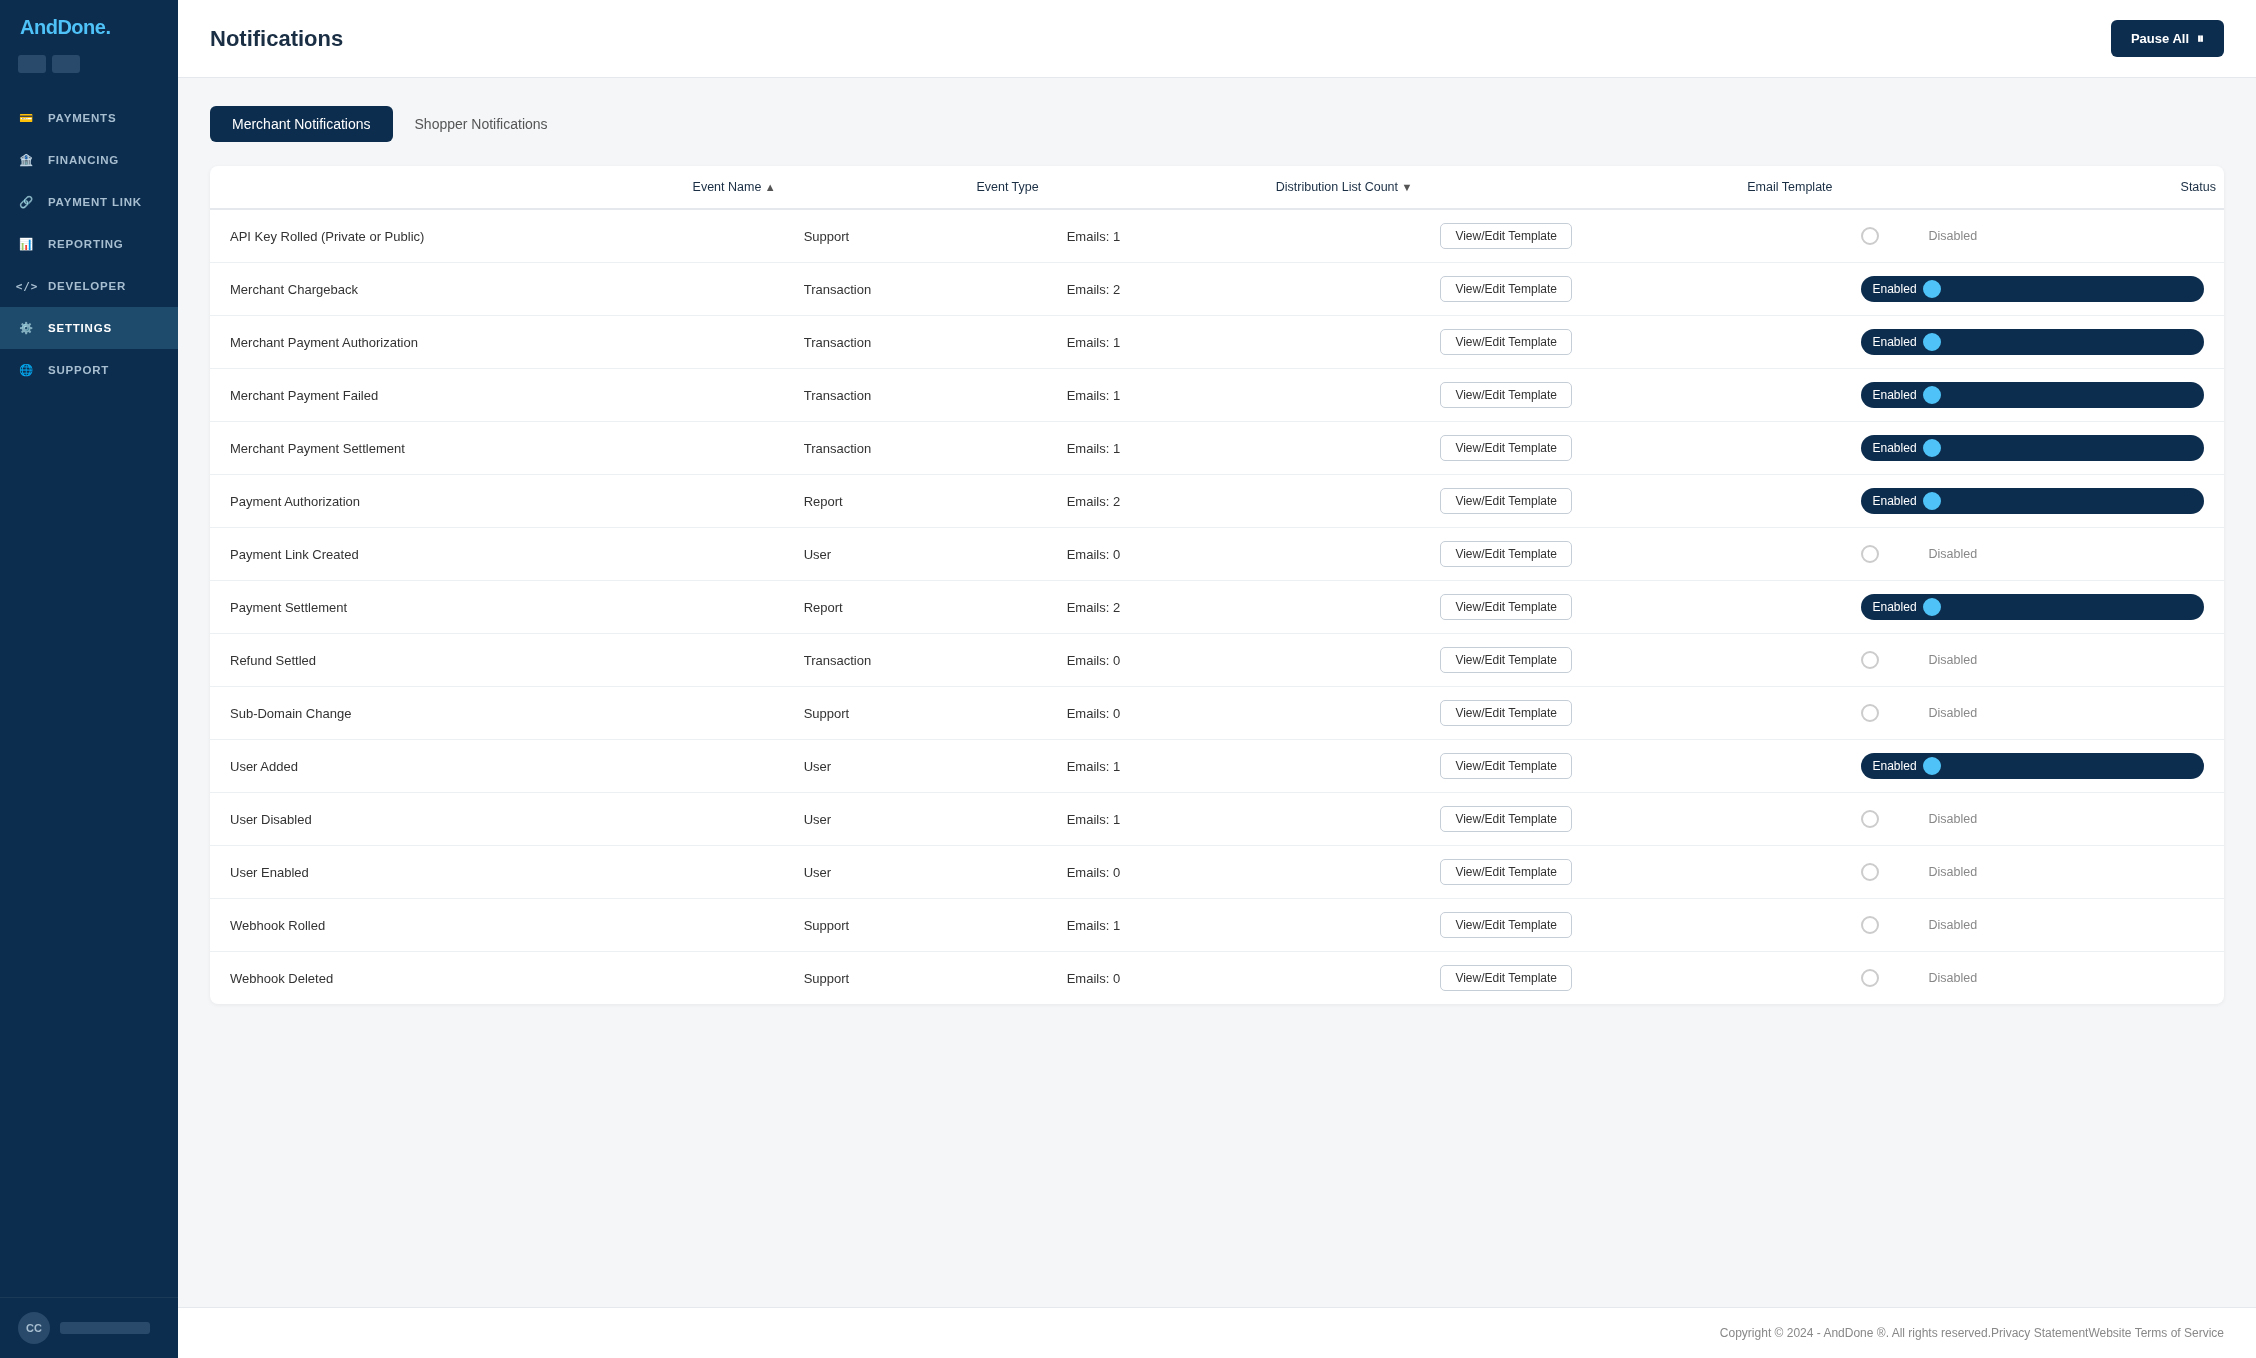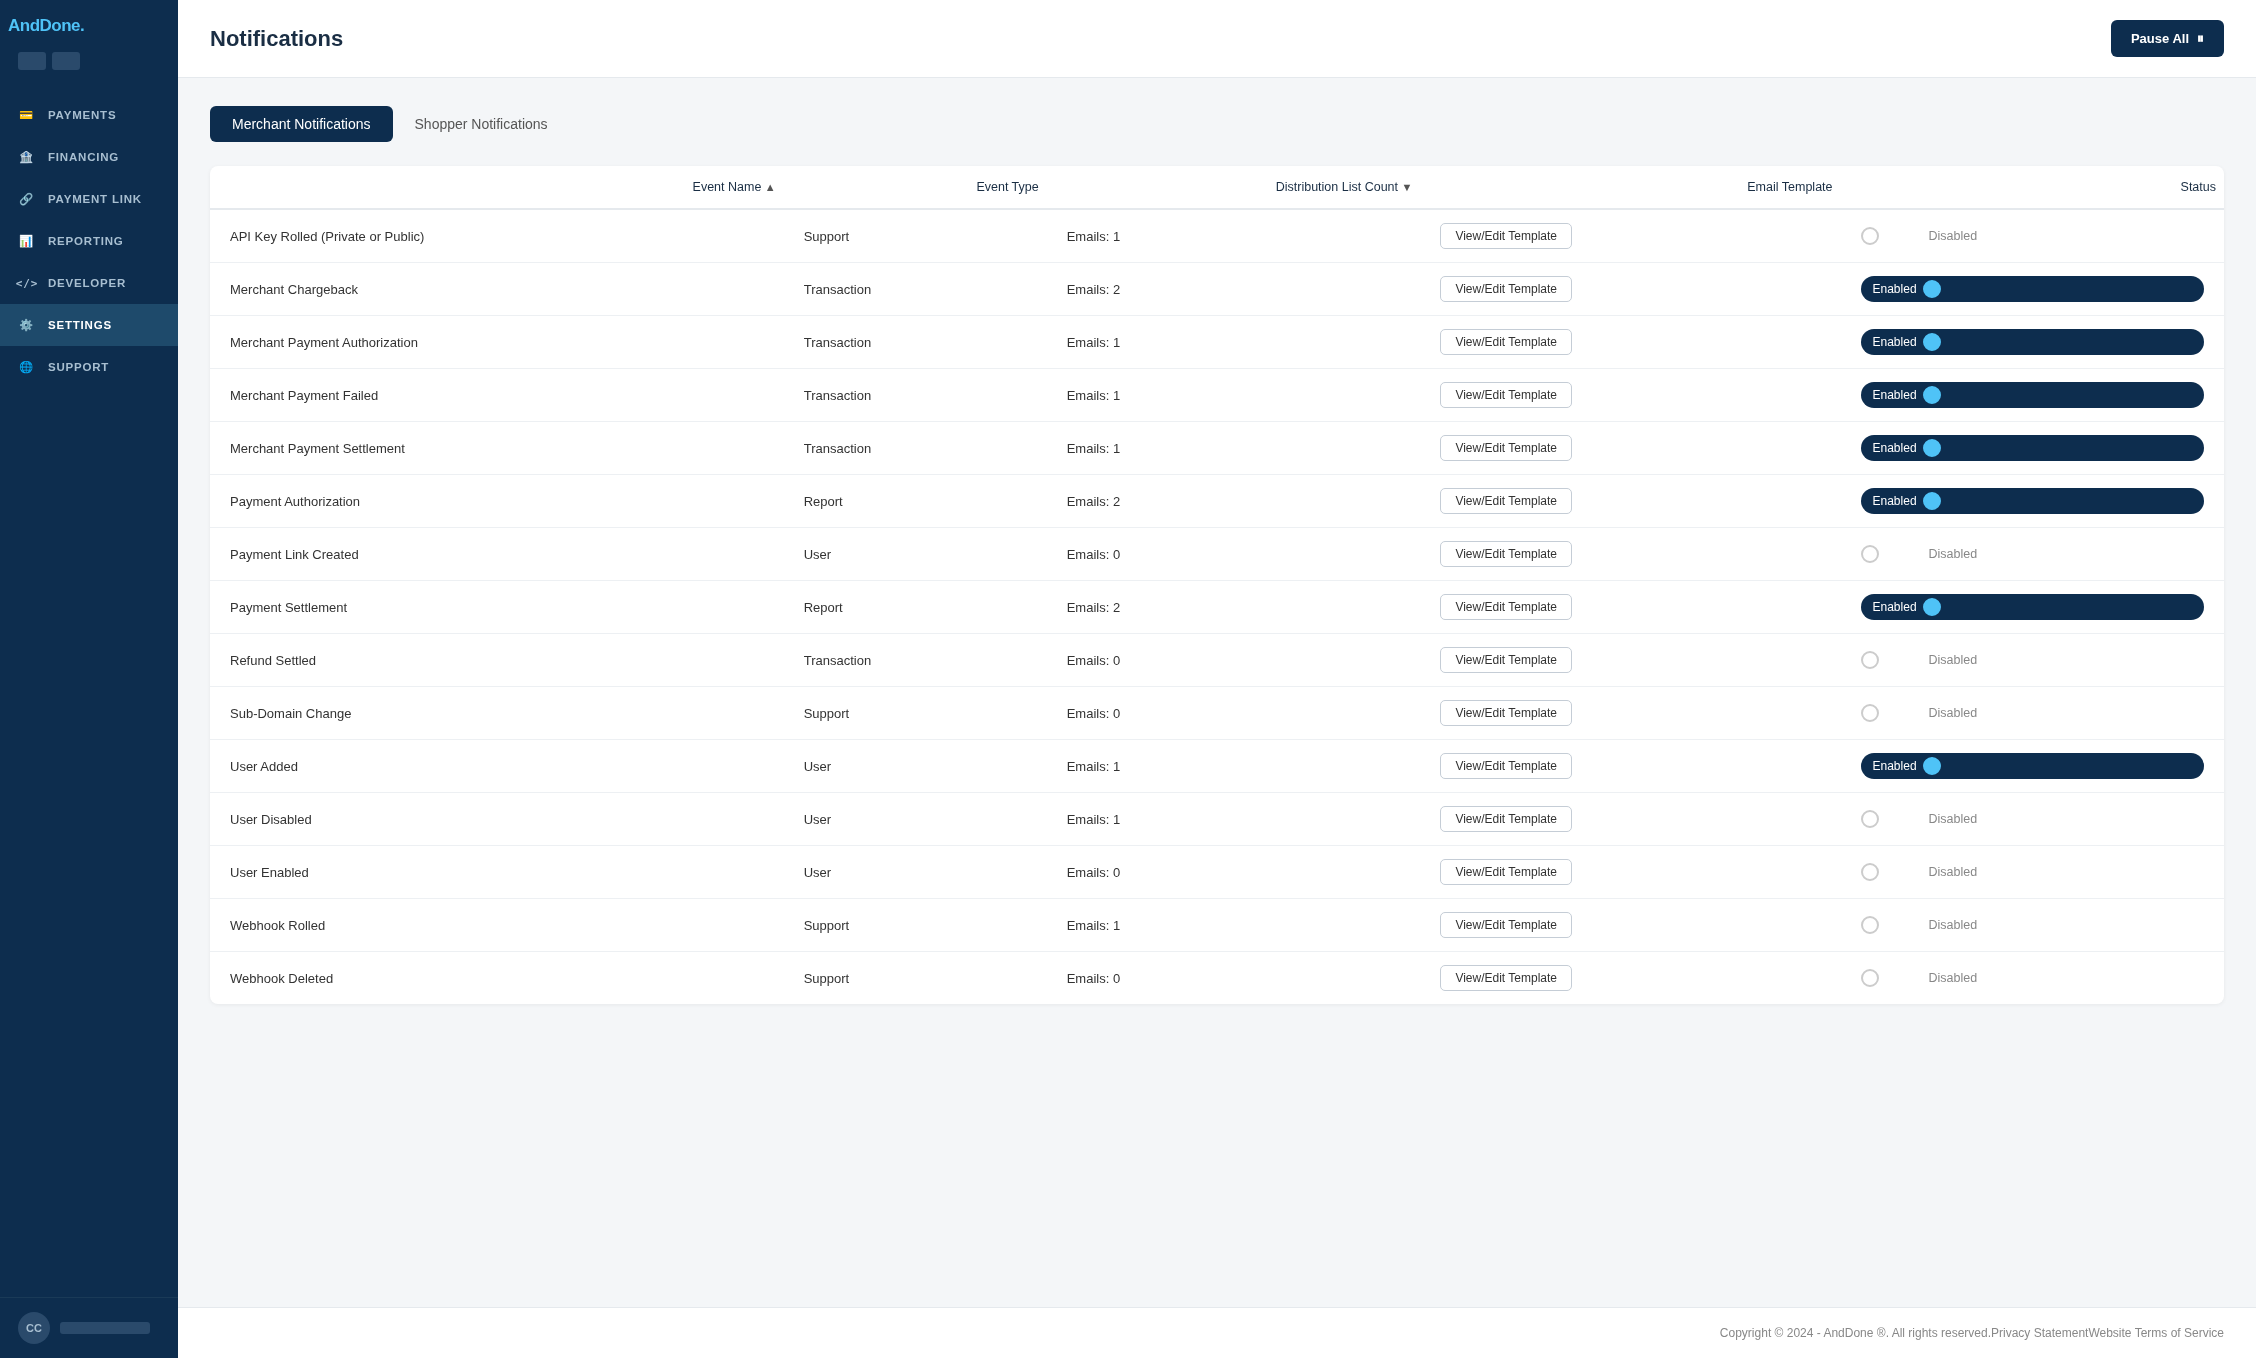--- a/index.html
+++ b/index.html
@@ -8,23 +8,23 @@
     
     .sidebar {
       width: 178px;
       background: #0d2d4e;
       display: flex;
       flex-direction: column;
       flex-shrink: 0;
       min-height: 100vh;
     }
     .sidebar-logo {
-      padding: 16px 8px 12px;
+      padding: 16px 20px 12px;
       color: white;
-      font-size: 17px;
+      font-size: 20px;
       font-weight: 700;
       letter-spacing: -0.5px;
     }
     .sidebar-logo span { color: #4fc3f7; }
     .sidebar-avatar-row {
       display: flex;
       gap: 6px;
       padding: 4px 18px 16px;
     }
     .sidebar-avatar-box {

